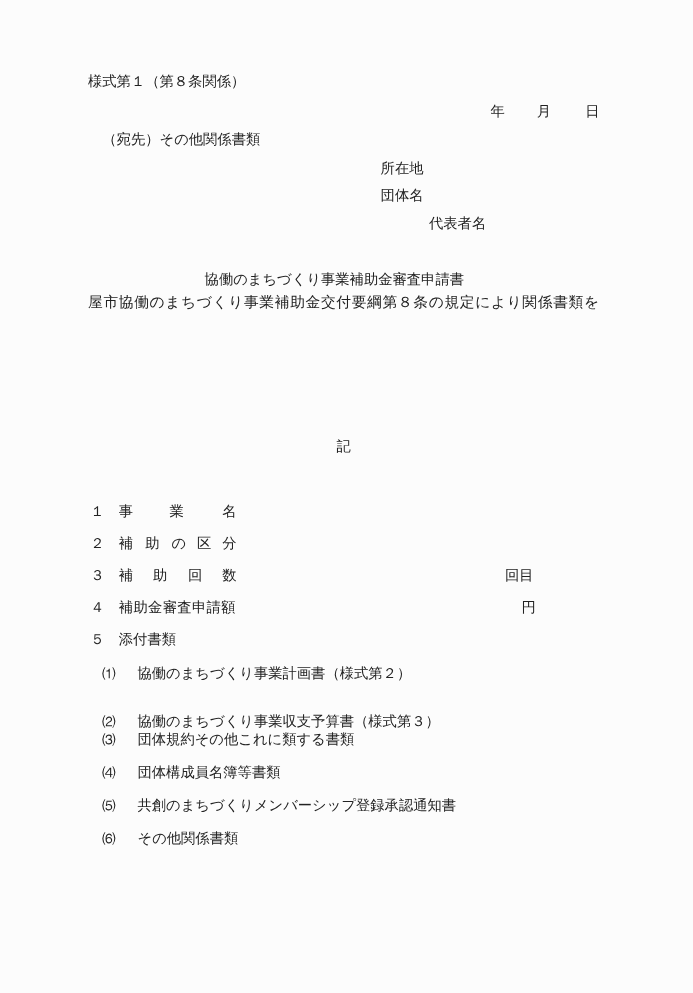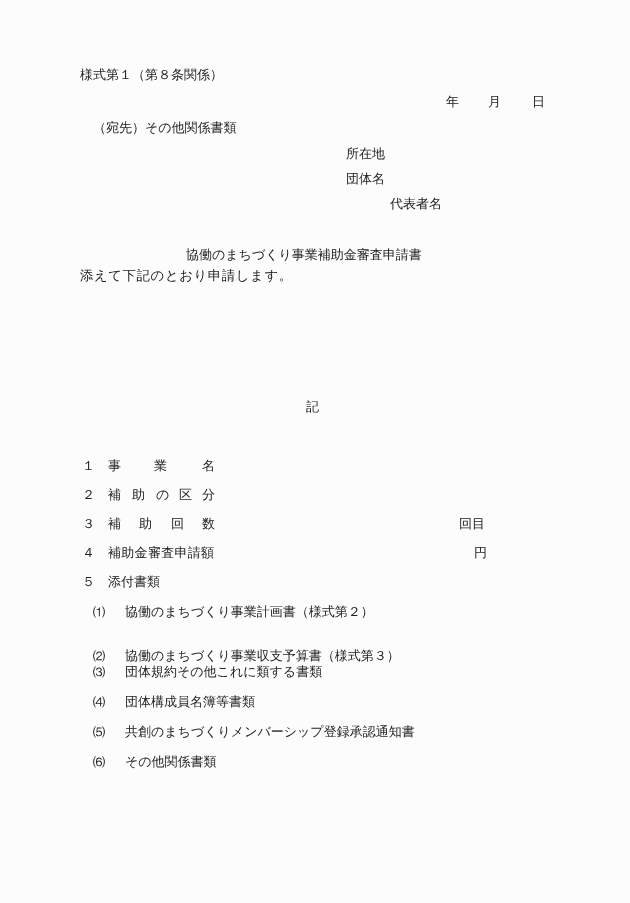--- a/index.html
+++ b/index.html
@@ -29,21 +29,21 @@
 
 <div class="abs" style="left:93px; top:120px;">（宛先）その他関係書類</div>
 
 <div class="abs" style="left:346px; top:146px;">所在地</div>
 <div class="abs" style="left:346px; top:171px;">団体名</div>
 <div class="abs" style="left:346px; top:196px;margin-left:44px;">代表者名</div>
 
 <div class="abs" style="left:186px; top:247px;">協働のまちづくり事業補助金審査申請書</div>
 
 <div class="para" style="top:260px; top:263px;">
-  <span>添えて下記のとおり申請します。</span>
+  <span>屋市協働のまちづくり事業補助金交付要綱第８条の規定により関係書類を</span>
 </div>
 
 <div class="abs" style="left:306px; top:399px;">記</div>
 
 <div class="abs" style="left:82px; top:458px;">
   <span class="item-num">１</span>
   <span style="position:absolute; left:26px;">事</span>
   <span style="position:absolute; left:72px;">業</span>
   <span style="position:absolute; left:120px;">名</span>
 </div>

